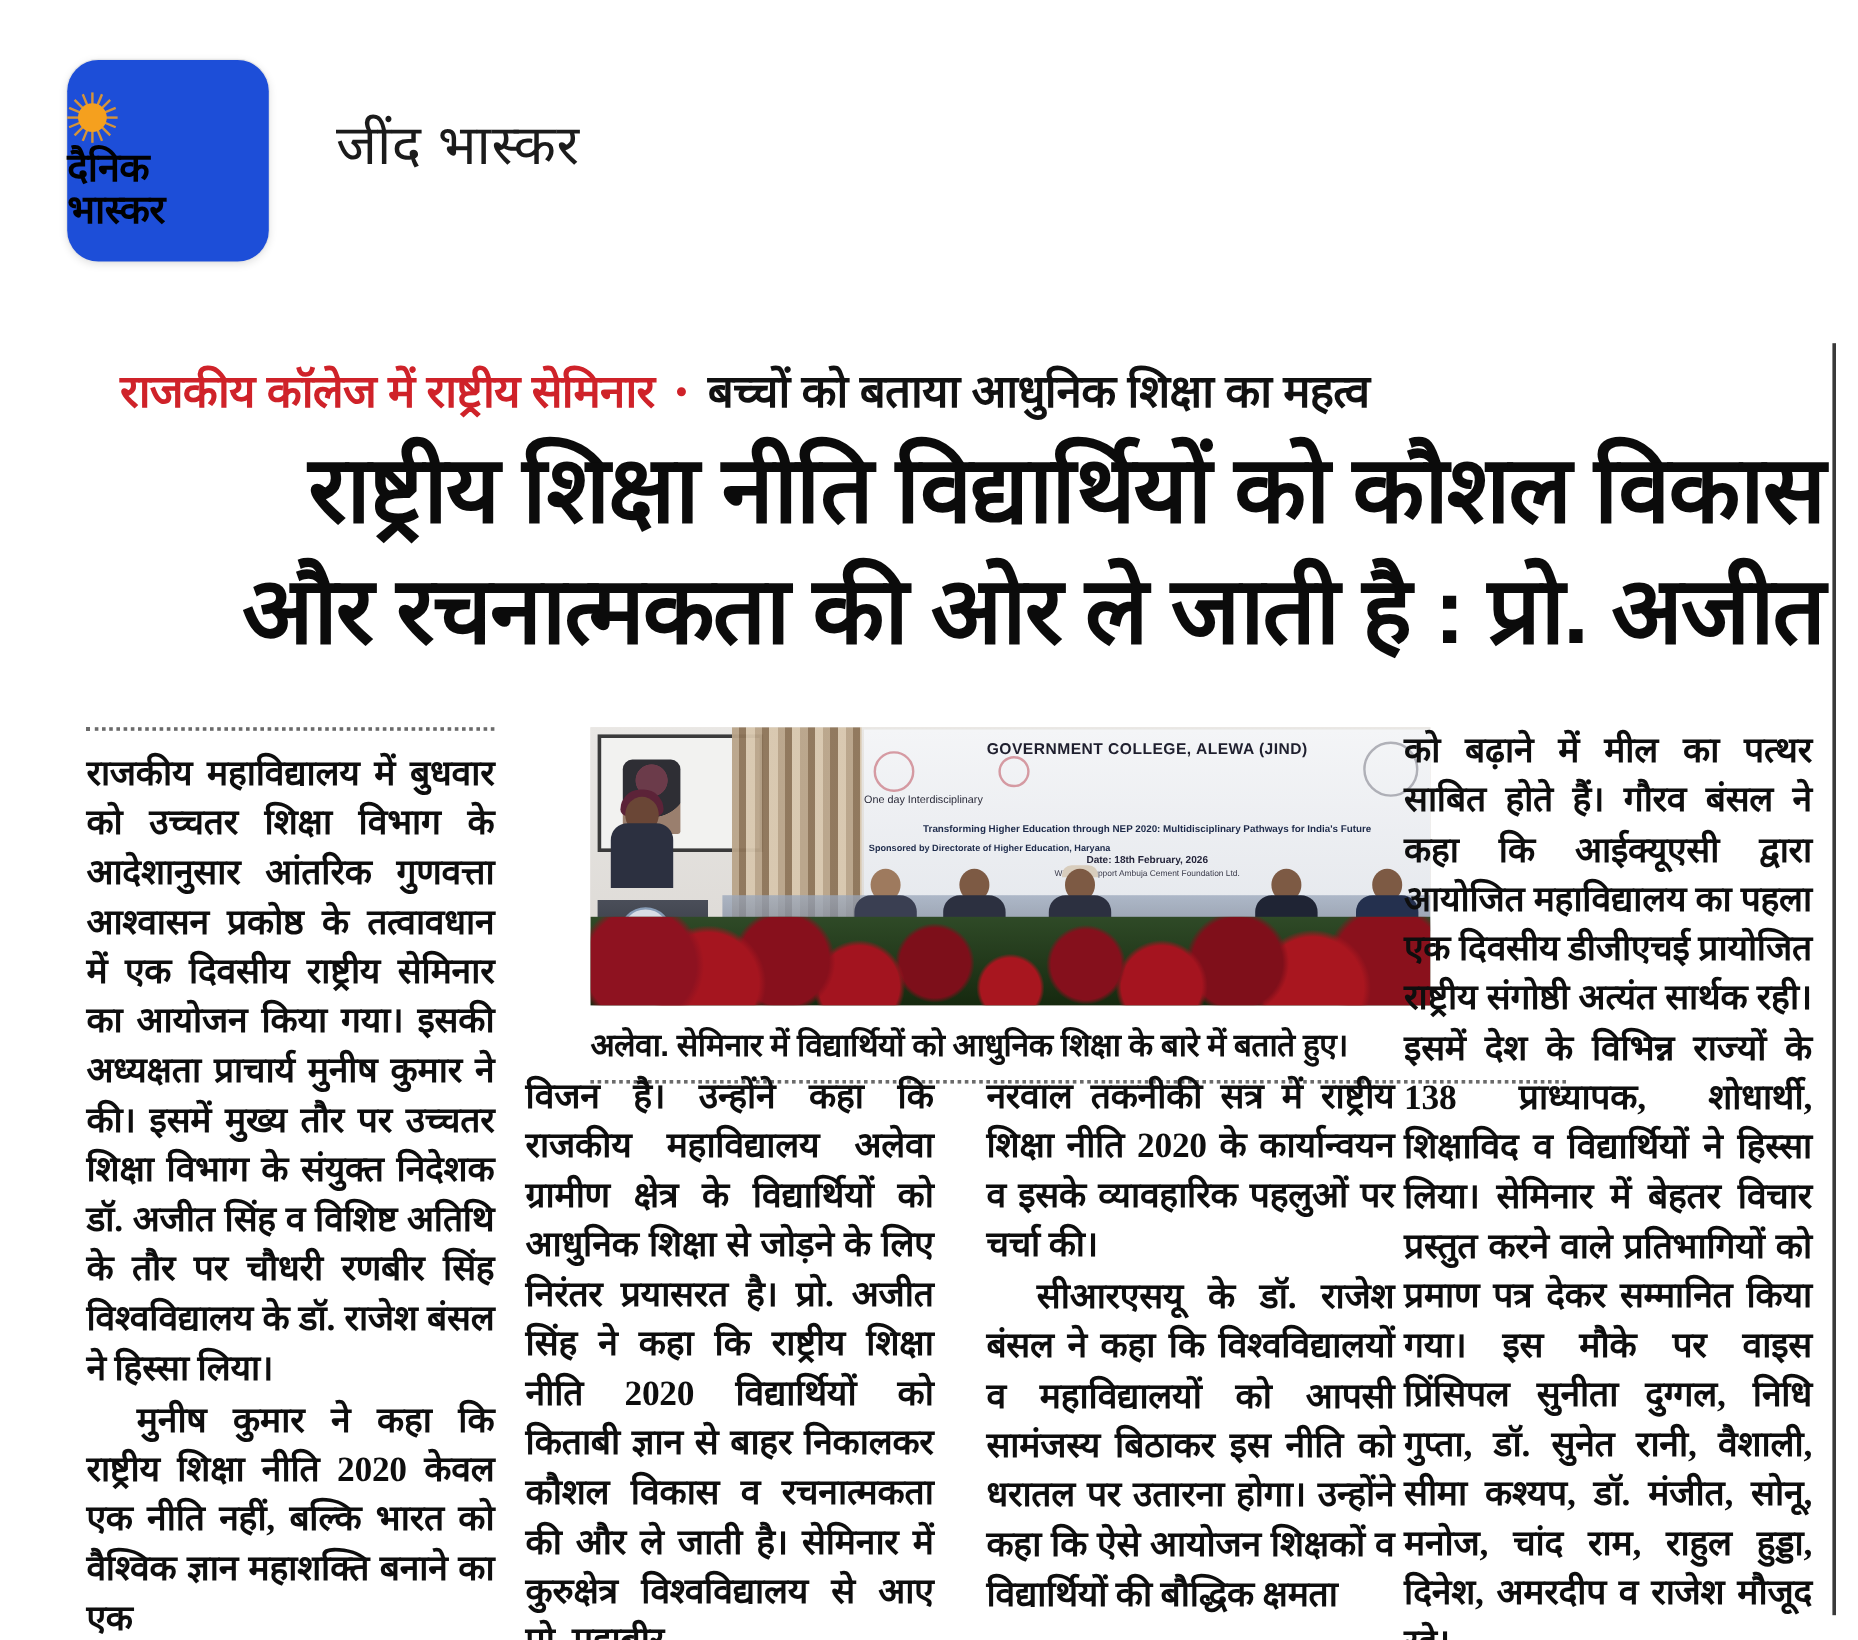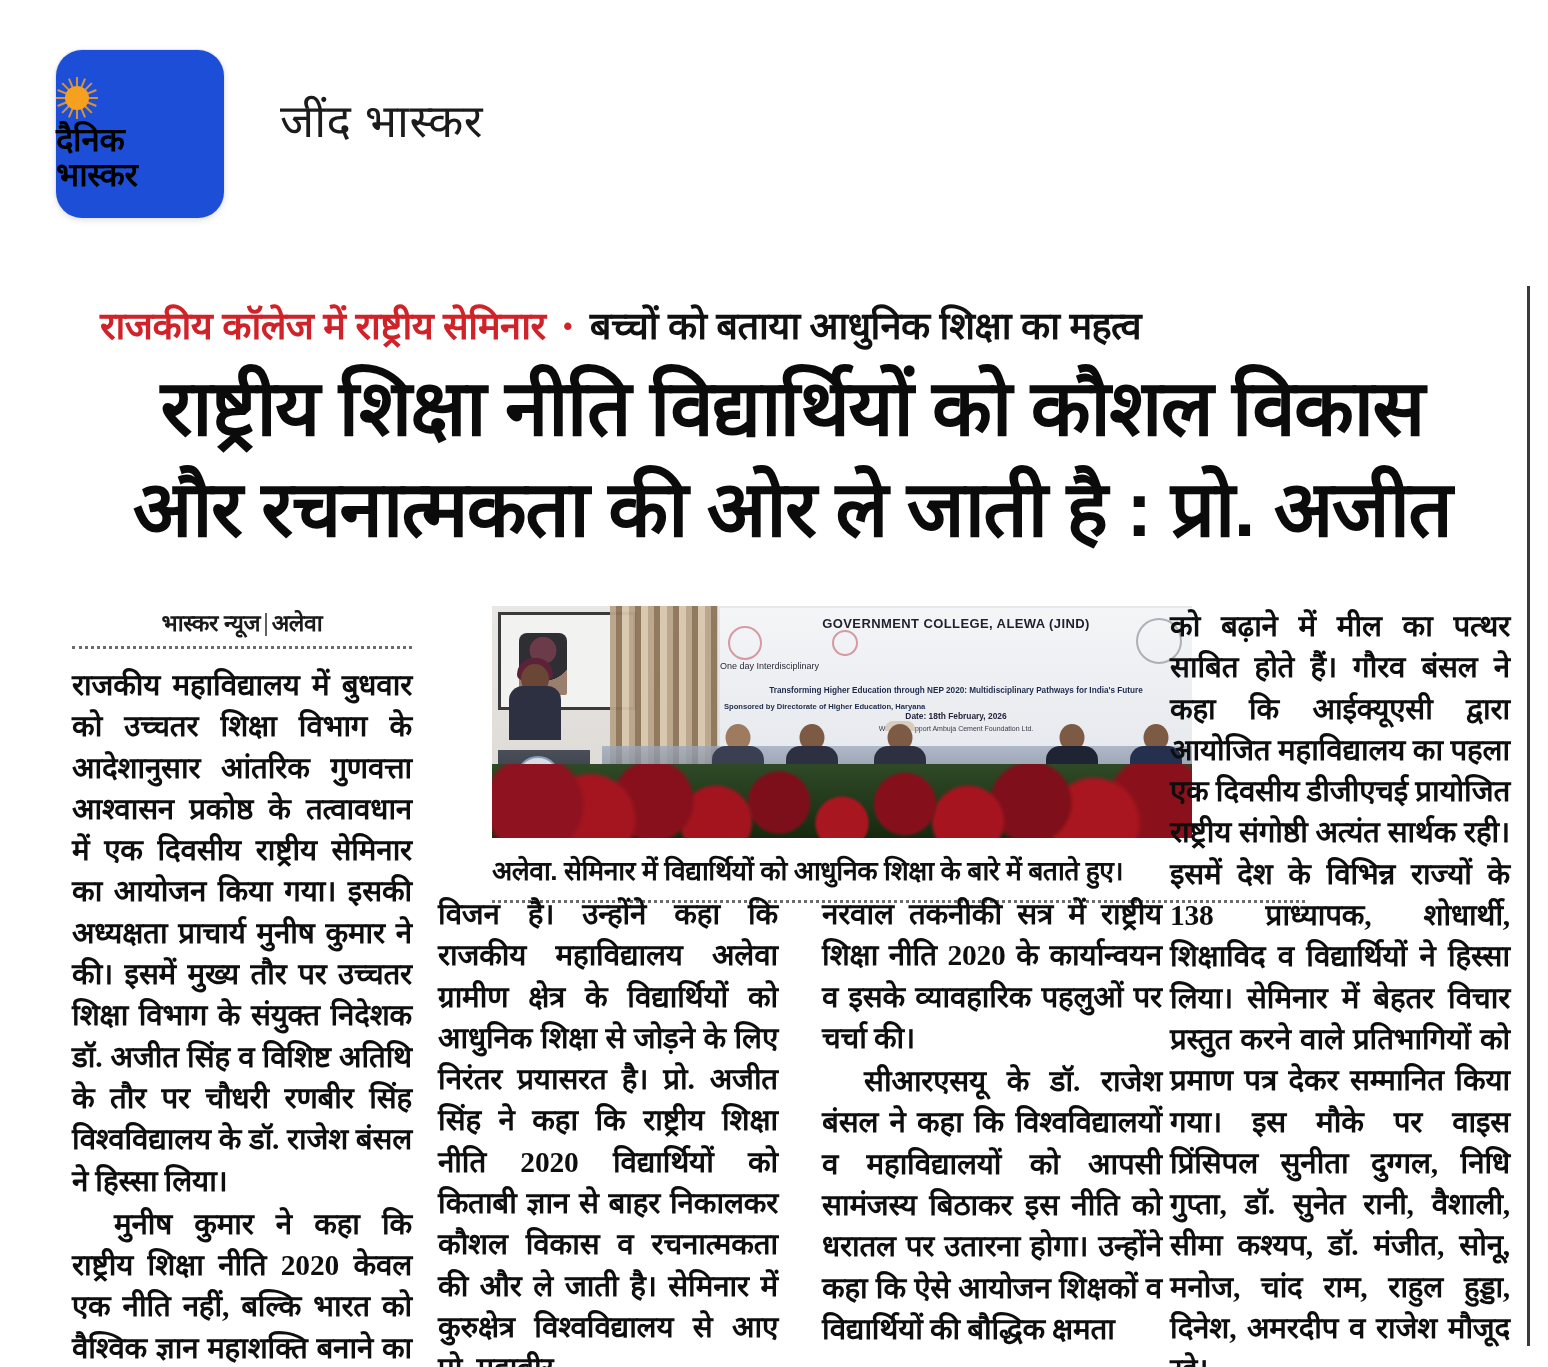--- a/index.html
+++ b/index.html
@@ -134,21 +134,21 @@
     top: 72px;
     width: 1456px;
     font-family: "Liberation Sans", "DejaVu Sans", sans-serif;
     font-weight: bold;
     color: #0b0b0b;
     font-size: 78px;
     line-height: 1.30;
     text-align: center;
     letter-spacing: -1.6px;
   }
-  .headline .hl-line { display: block; white-space: nowrap; }
+  .headline .hl-line { display: block; white-space: nowrap; text-align: right; }
 
   
   .body-area {
     position: absolute;
     left: 10px;
     top: 320px;
     width: 1460px;
     height: 740px;
   }
   .col {
@@ -398,23 +398,20 @@
   </div>
 
   <div class="headline">
     <span class="hl-line">राष्ट्रीय शिक्षा नीति विद्यार्थियों को कौशल विकास</span>
     <span class="hl-line">और रचनात्मकता की ओर ले जाती है : प्रो. अजीत</span>
   </div>
 
   <div class="body-area">
 
     <div class="col col1">
-      <div class="byline">
-        <span>भास्कर न्यूज</span><span class="sep">|</span><span>अलेवा</span>
-      </div>
       <div class="dot-rule"></div>
       <p class="para">राजकीय महाविद्यालय में बुधवार को उच्चतर शिक्षा विभाग के आदेशानुसार आंतरिक गुणवत्ता आश्वासन प्रकोष्ठ के तत्वावधान में एक दिवसीय राष्ट्रीय सेमिनार का आयोजन किया गया। इसकी अध्यक्षता प्राचार्य मुनीष कुमार ने की। इसमें मुख्य तौर पर उच्चतर शिक्षा विभाग के संयुक्त निदेशक डॉ. अजीत सिंह व विशिष्ट अतिथि के तौर पर चौधरी रणबीर सिंह विश्वविद्यालय के डॉ. राजेश बंसल ने हिस्सा लिया।</p>
       <p class="para indent">मुनीष कुमार ने कहा कि राष्ट्रीय शिक्षा नीति 2020 केवल एक नीति नहीं, बल्कि भारत को वैश्विक ज्ञान महाशक्ति बनाने का एक</p>
     </div>
 
     <div class="photo-block">
       <div class="photo">
         <div class="ph-wall"></div>
         <div class="ph-screen">
           <div class="ph-screen-img"></div>

